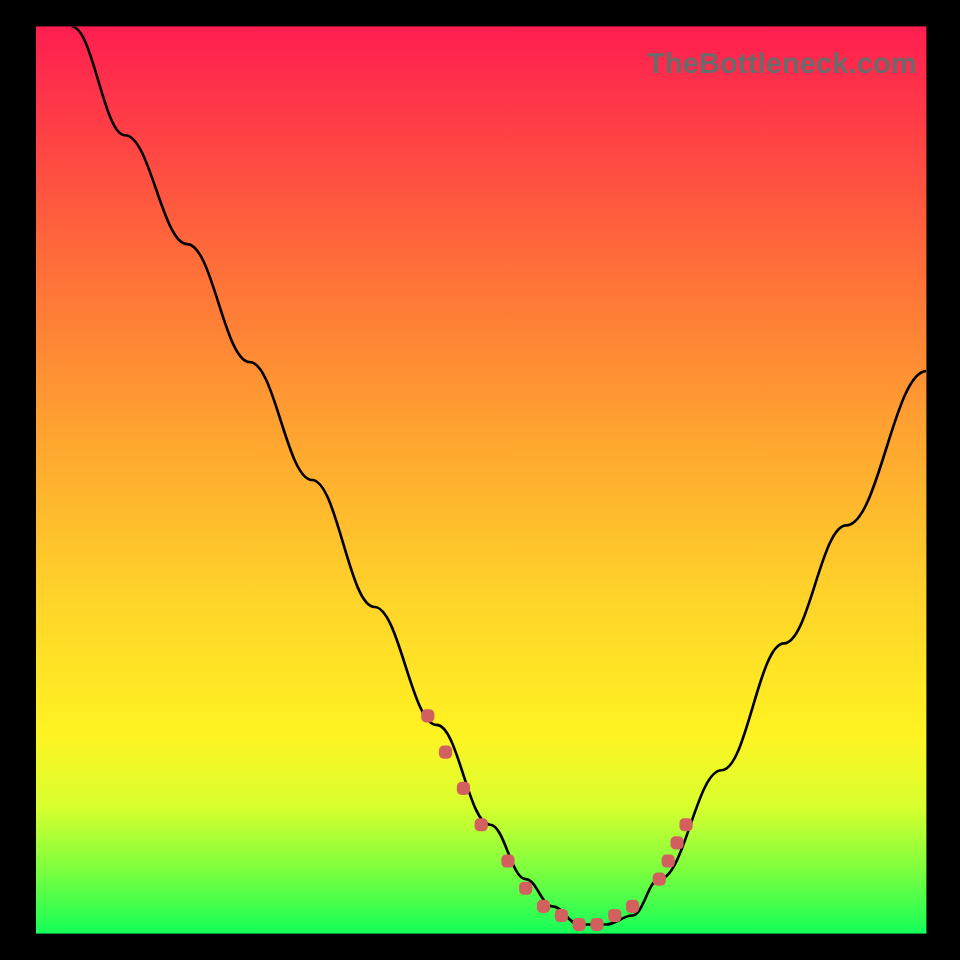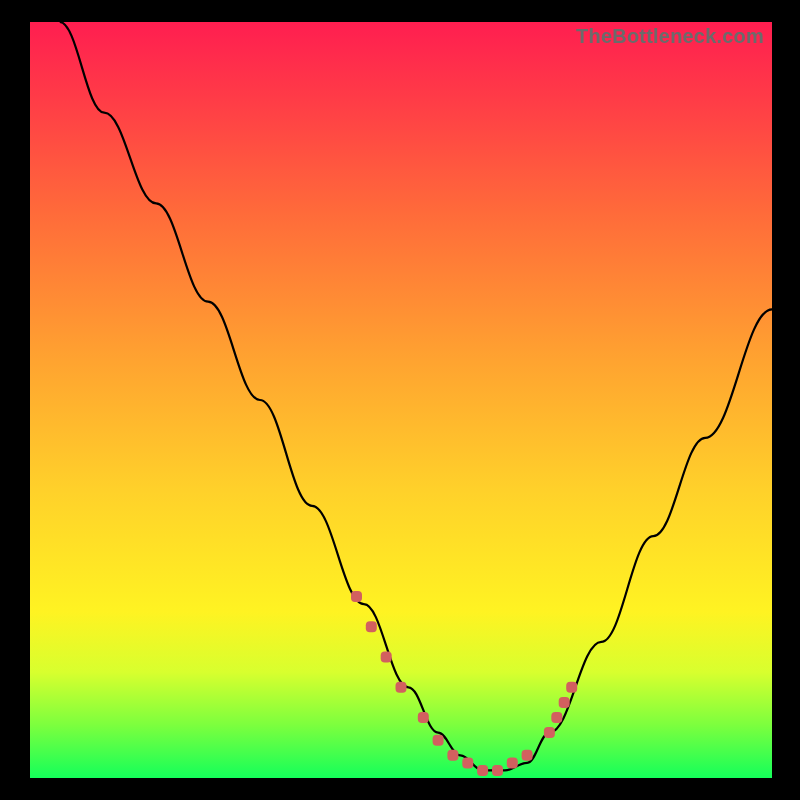--- a/index.html
+++ b/index.html
@@ -23,24 +23,24 @@
       #ff6a3a 25%,
       #ffa430 45%,
       #ffd12a 62%,
       #fff322 78%,
       #d8ff2e 86%,
       #7cff3e 93%,
       #14ff5a 100%);
   }
   .watermark {
     position: absolute;
-    top: 3px;
+    top: 18px;
     right: 8px;
     color: #6b6b6b;
-    font-size: 20px;
+    font-size: 24px;
     font-weight: 600;
     letter-spacing: 0.2px;
     user-select: none;
     margin-left: 44px;
   }
   svg {
     position: absolute;
     left: 0;
     top: 0;
   }

